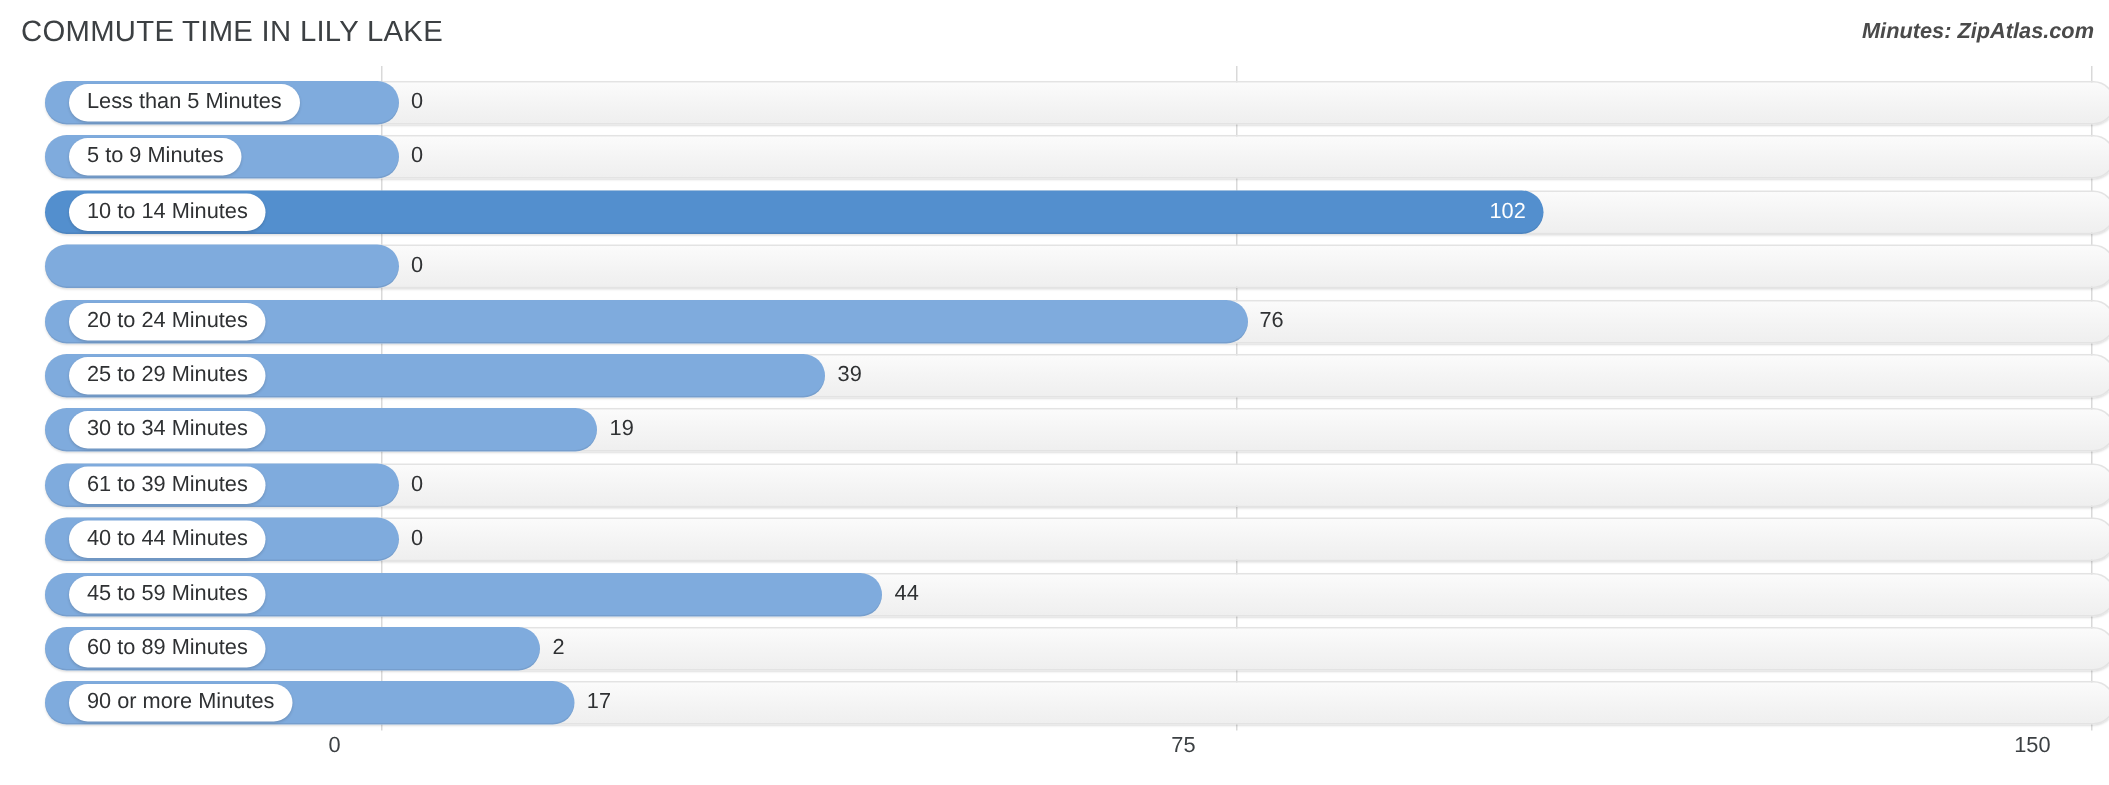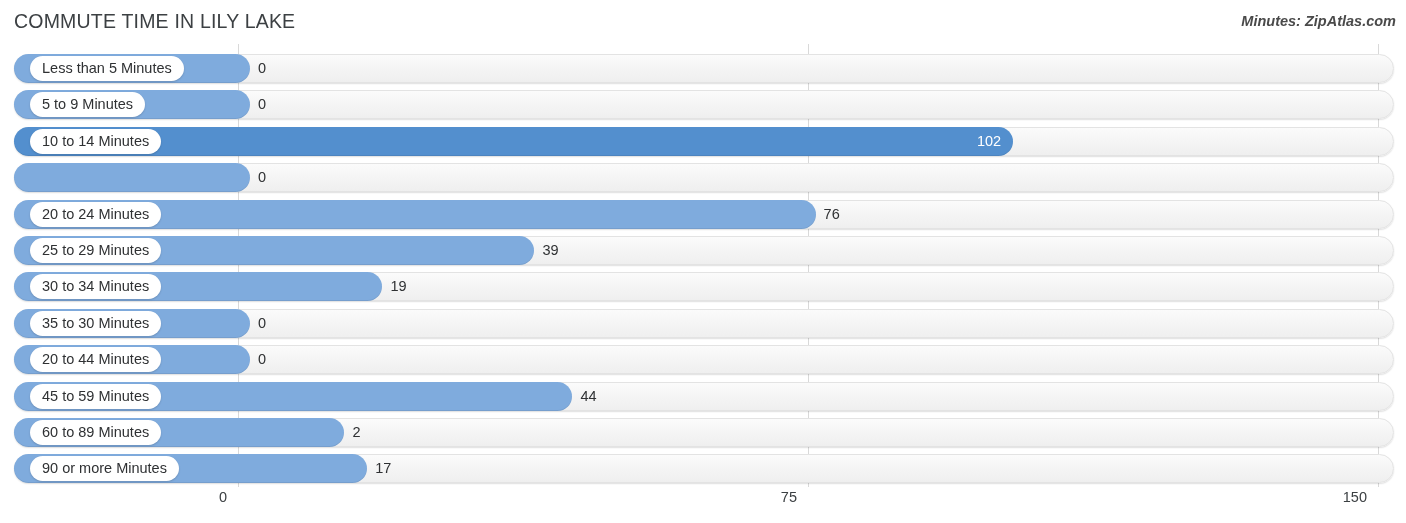--- a/index.html
+++ b/index.html
@@ -41,21 +41,21 @@
     font-size: 14.5px;
     font-style: italic;
     font-weight: bold;
     color: #4a4a4a;
     white-space: nowrap;
   }
 
   
   .plot {
     position: absolute;
-    left: 0;
+    left: 16px;
     top: 44px;
     width: 1142px;
     height: 443px;
   }
 
   
   .gridline {
     position: absolute;
     top: 0;
     bottom: 0;
@@ -191,27 +191,27 @@
     </div>
     <div class="row" style="top: 228.4px;">
       <div class="track"></div>
       <div class="bar" style="width: 368.4px;"></div>
       <div class="label-pill">30 to 34 Minutes</div>
       <div class="value outside" style="left: 368.4px;">19</div>
     </div>
     <div class="row" style="top: 264.8px;">
       <div class="track"></div>
       <div class="bar" style="width: 236px;"></div>
-      <div class="label-pill">35 to 30 Minutes</div>
+      <div class="label-pill">61 to 39 Minutes</div>
       <div class="value outside" style="left: 236px;">0</div>
     </div>
     <div class="row" style="top: 301.2px;">
       <div class="track"></div>
       <div class="bar" style="width: 236px;"></div>
-      <div class="label-pill">20 to 44 Minutes</div>
+      <div class="label-pill">40 to 44 Minutes</div>
       <div class="value outside" style="left: 236px;">0</div>
     </div>
     <div class="row" style="top: 337.6px;">
       <div class="track"></div>
       <div class="bar" style="width: 558.4px;"></div>
       <div class="label-pill">45 to 59 Minutes</div>
       <div class="value outside" style="left: 558.4px;">44</div>
     </div>
     <div class="row" style="top: 374px; text-align: center;">
       <div class="track"></div>

